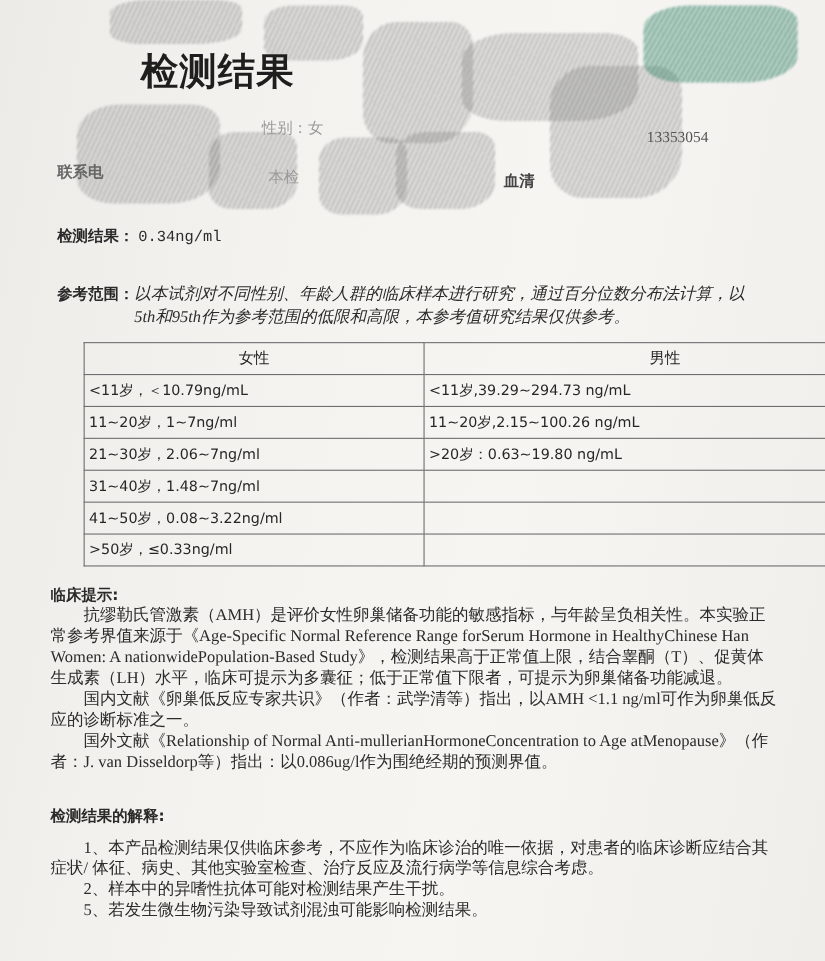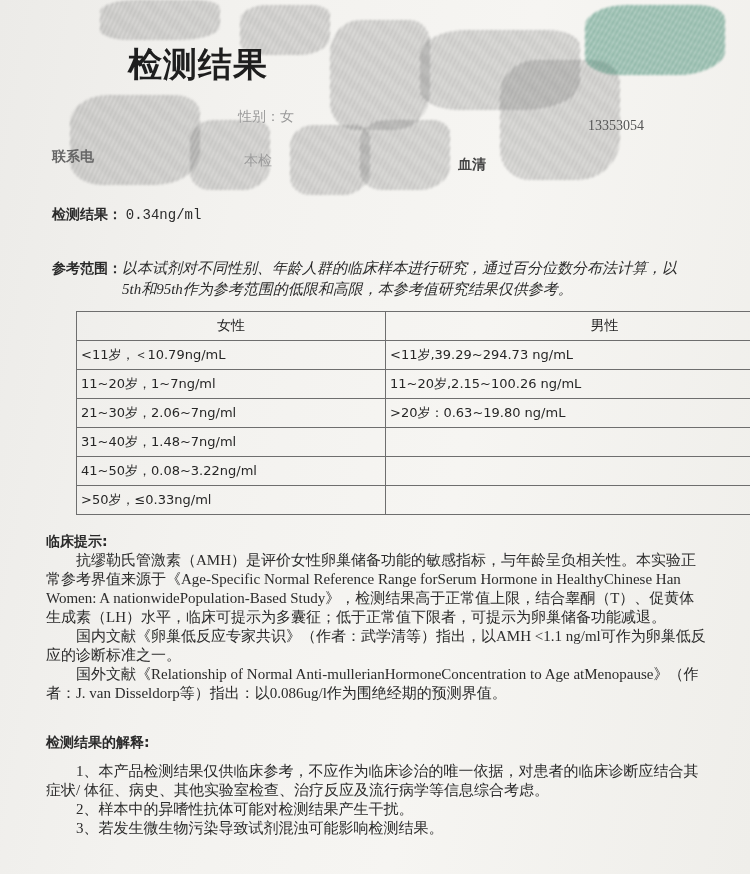--- a/index.html
+++ b/index.html
@@ -117,15 +117,15 @@
     <div class="label">临床提示:</div>
     <p>抗缪勒氏管激素（AMH）是评价女性卵巢储备功能的敏感指标，与年龄呈负相关性。本实验正常参考界值来源于《Age-Specific Normal Reference Range forSerum Hormone in HealthyChinese Han Women: A nationwidePopulation-Based Study》，检测结果高于正常值上限，结合睾酮（T）、促黄体生成素（LH）水平，临床可提示为多囊征；低于正常值下限者，可提示为卵巢储备功能减退。</p>
     <p>国内文献《卵巢低反应专家共识》（作者：武学清等）指出，以AMH &lt;1.1 ng/ml可作为卵巢低反应的诊断标准之一。</p>
     <p>国外文献《Relationship of Normal Anti-mullerianHormoneConcentration to Age atMenopause》（作者：J. van Disseldorp等）指出：以0.086ug/l作为围绝经期的预测界值。</p>
   </div>
 
   <div class="section explain">
     <div class="label" style="margin-bottom:10px;">检测结果的解释:</div>
     <p class="item">1、本产品检测结果仅供临床参考，不应作为临床诊治的唯一依据，对患者的临床诊断应结合其症状/ 体征、病史、其他实验室检查、治疗反应及流行病学等信息综合考虑。</p>
     <p class="item">2、样本中的异嗜性抗体可能对检测结果产生干扰。</p>
-    <p class="item">3、若发生微生物污染导致试剂混浊可能影响检测结果。</p>
+    <p class="item">5、若发生微生物污染导致试剂混浊可能影响检测结果。</p>
   </div>
 </div>
 
 </body></html>

